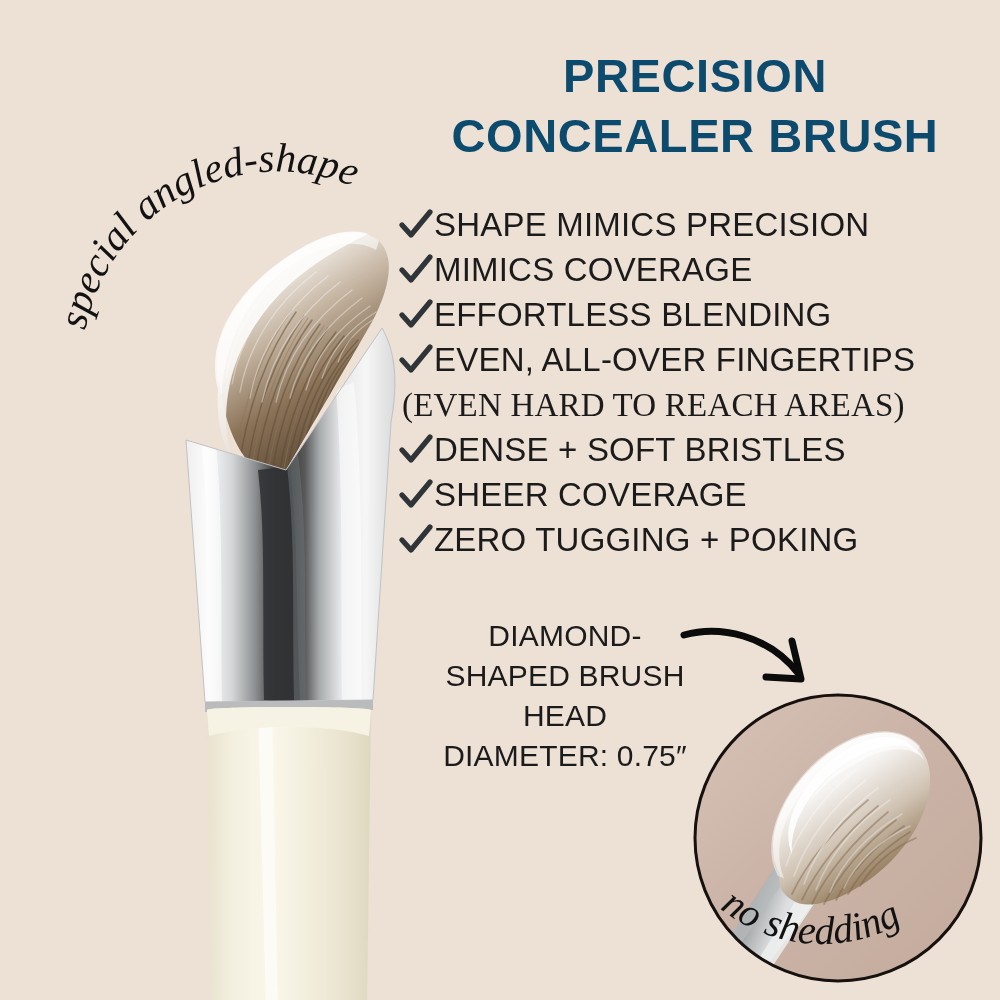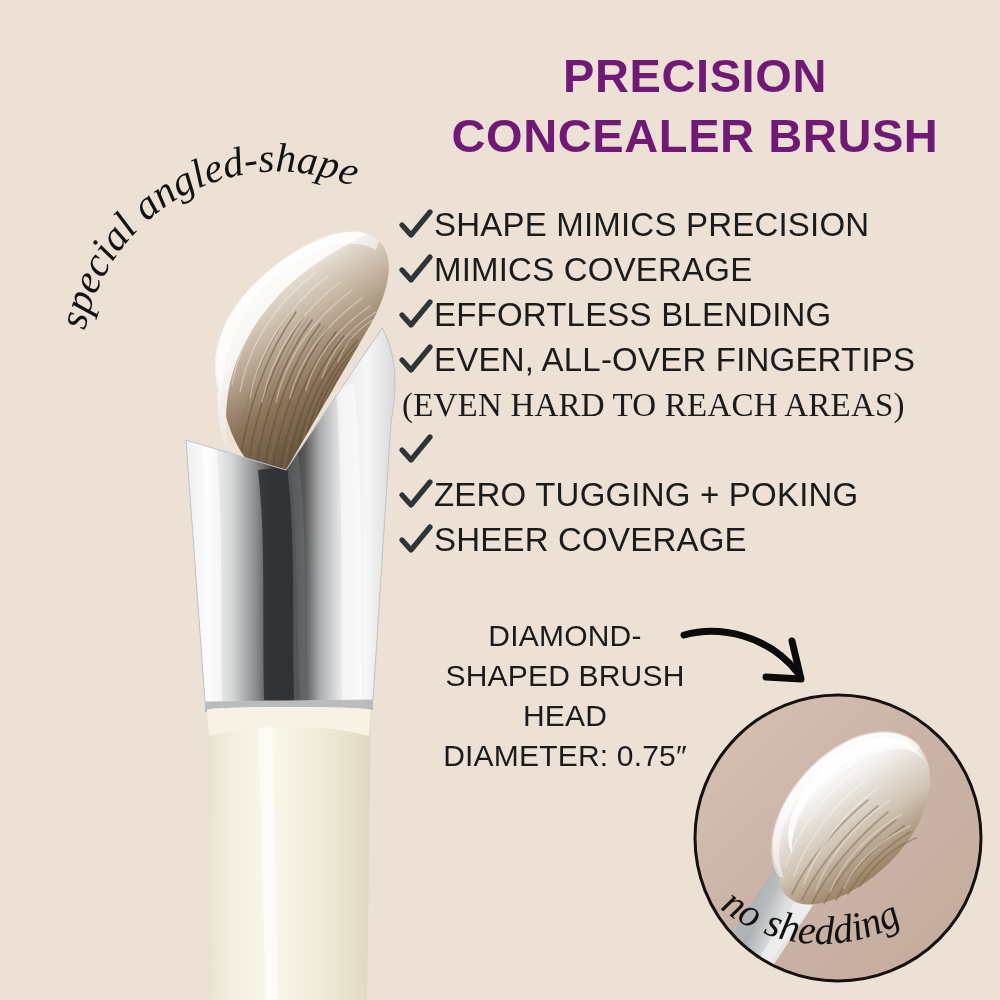--- a/index.html
+++ b/index.html
@@ -28,21 +28,21 @@
     left: 390px;
     top: 46px;
     width: 610px;
     text-align: center;
   }
   .title-line {
     font-family: "Liberation Sans", sans-serif;
     font-weight: bold;
     font-size: 47px;
     letter-spacing: 0.6px;
-    color: #701a75;
+    color: #0c4a6e;
     line-height: 60px;
     white-space: nowrap;
   }
 
   
   #feature-list {
     position: absolute;
     left: 398px;
     top: 203px;
     width: 600px;
@@ -324,34 +324,35 @@
 
     <div class="feature-row no-check">
       <span class="check-spacer"></span>
       <span class="feature-text">(EVEN HARD TO REACH AREAS)</span>
     </div>
 
     <div class="feature-row">
       <svg class="check-icon" viewBox="0 0 36 36">
         <path d="M4 18 L13 28 L32 5" fill="none" stroke="#2E3437" stroke-width="5.2" stroke-linecap="round" stroke-linejoin="round"></path>
       </svg>
+      <span class="feature-text">DENSE + SOFT BRISTLES</span>
+    </div>
+
+    <div class="feature-row">
+      <svg class="check-icon" viewBox="0 0 36 36">
+        <path d="M4 18 L13 28 L32 5" fill="none" stroke="#2E3437" stroke-width="5.2" stroke-linecap="round" stroke-linejoin="round"></path>
+      </svg>
+      <span class="feature-text">SHEER COVERAGE</span>
     </div>
 
     <div class="feature-row">
       <svg class="check-icon" viewBox="0 0 36 36">
         <path d="M4 18 L13 28 L32 5" fill="none" stroke="#2E3437" stroke-width="5.2" stroke-linecap="round" stroke-linejoin="round"></path>
       </svg>
       <span class="feature-text">ZERO TUGGING + POKING</span>
-    </div>
-
-    <div class="feature-row">
-      <svg class="check-icon" viewBox="0 0 36 36">
-        <path d="M4 18 L13 28 L32 5" fill="none" stroke="#2E3437" stroke-width="5.2" stroke-linecap="round" stroke-linejoin="round"></path>
-      </svg>
-      <span class="feature-text">SHEER COVERAGE</span>
     </div>
 
   </div>
 
   <div id="head-caption">
     <div class="cap-line">DIAMOND-</div>
     <div class="cap-line">SHAPED BRUSH</div>
     <div class="cap-line">HEAD</div>
     <div class="cap-line">DIAMETER: 0.75″</div>
   </div>

